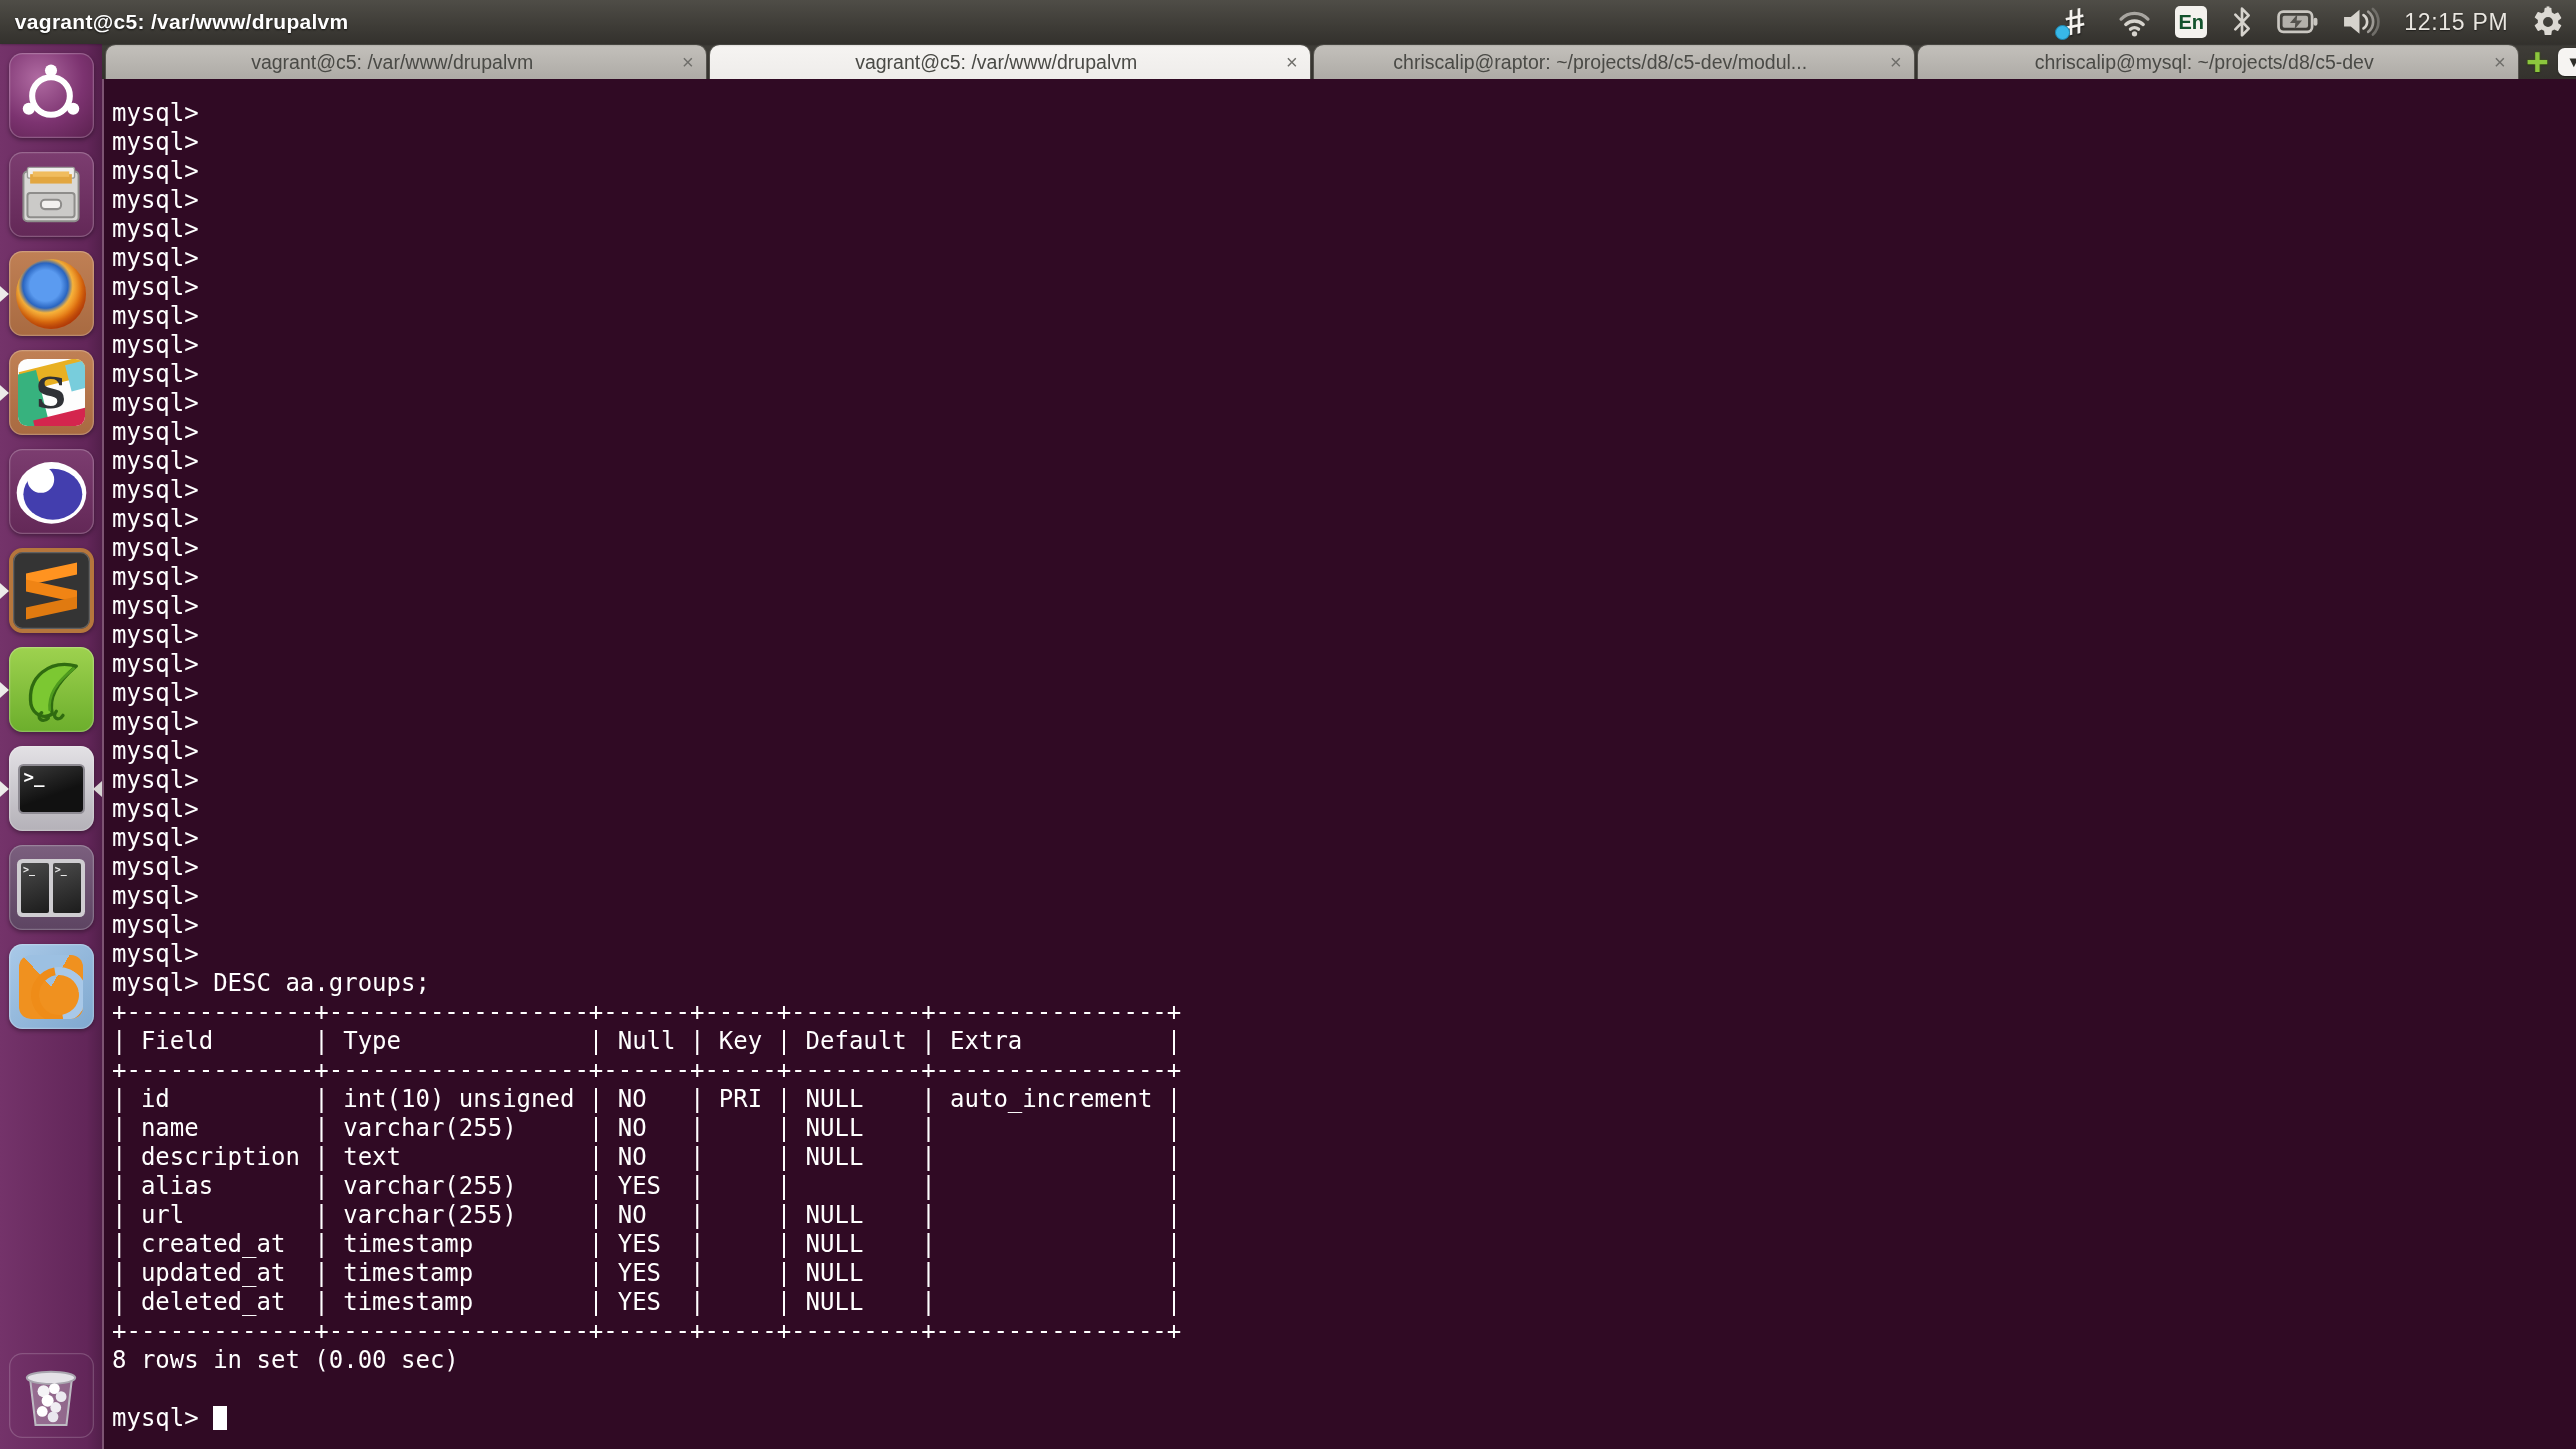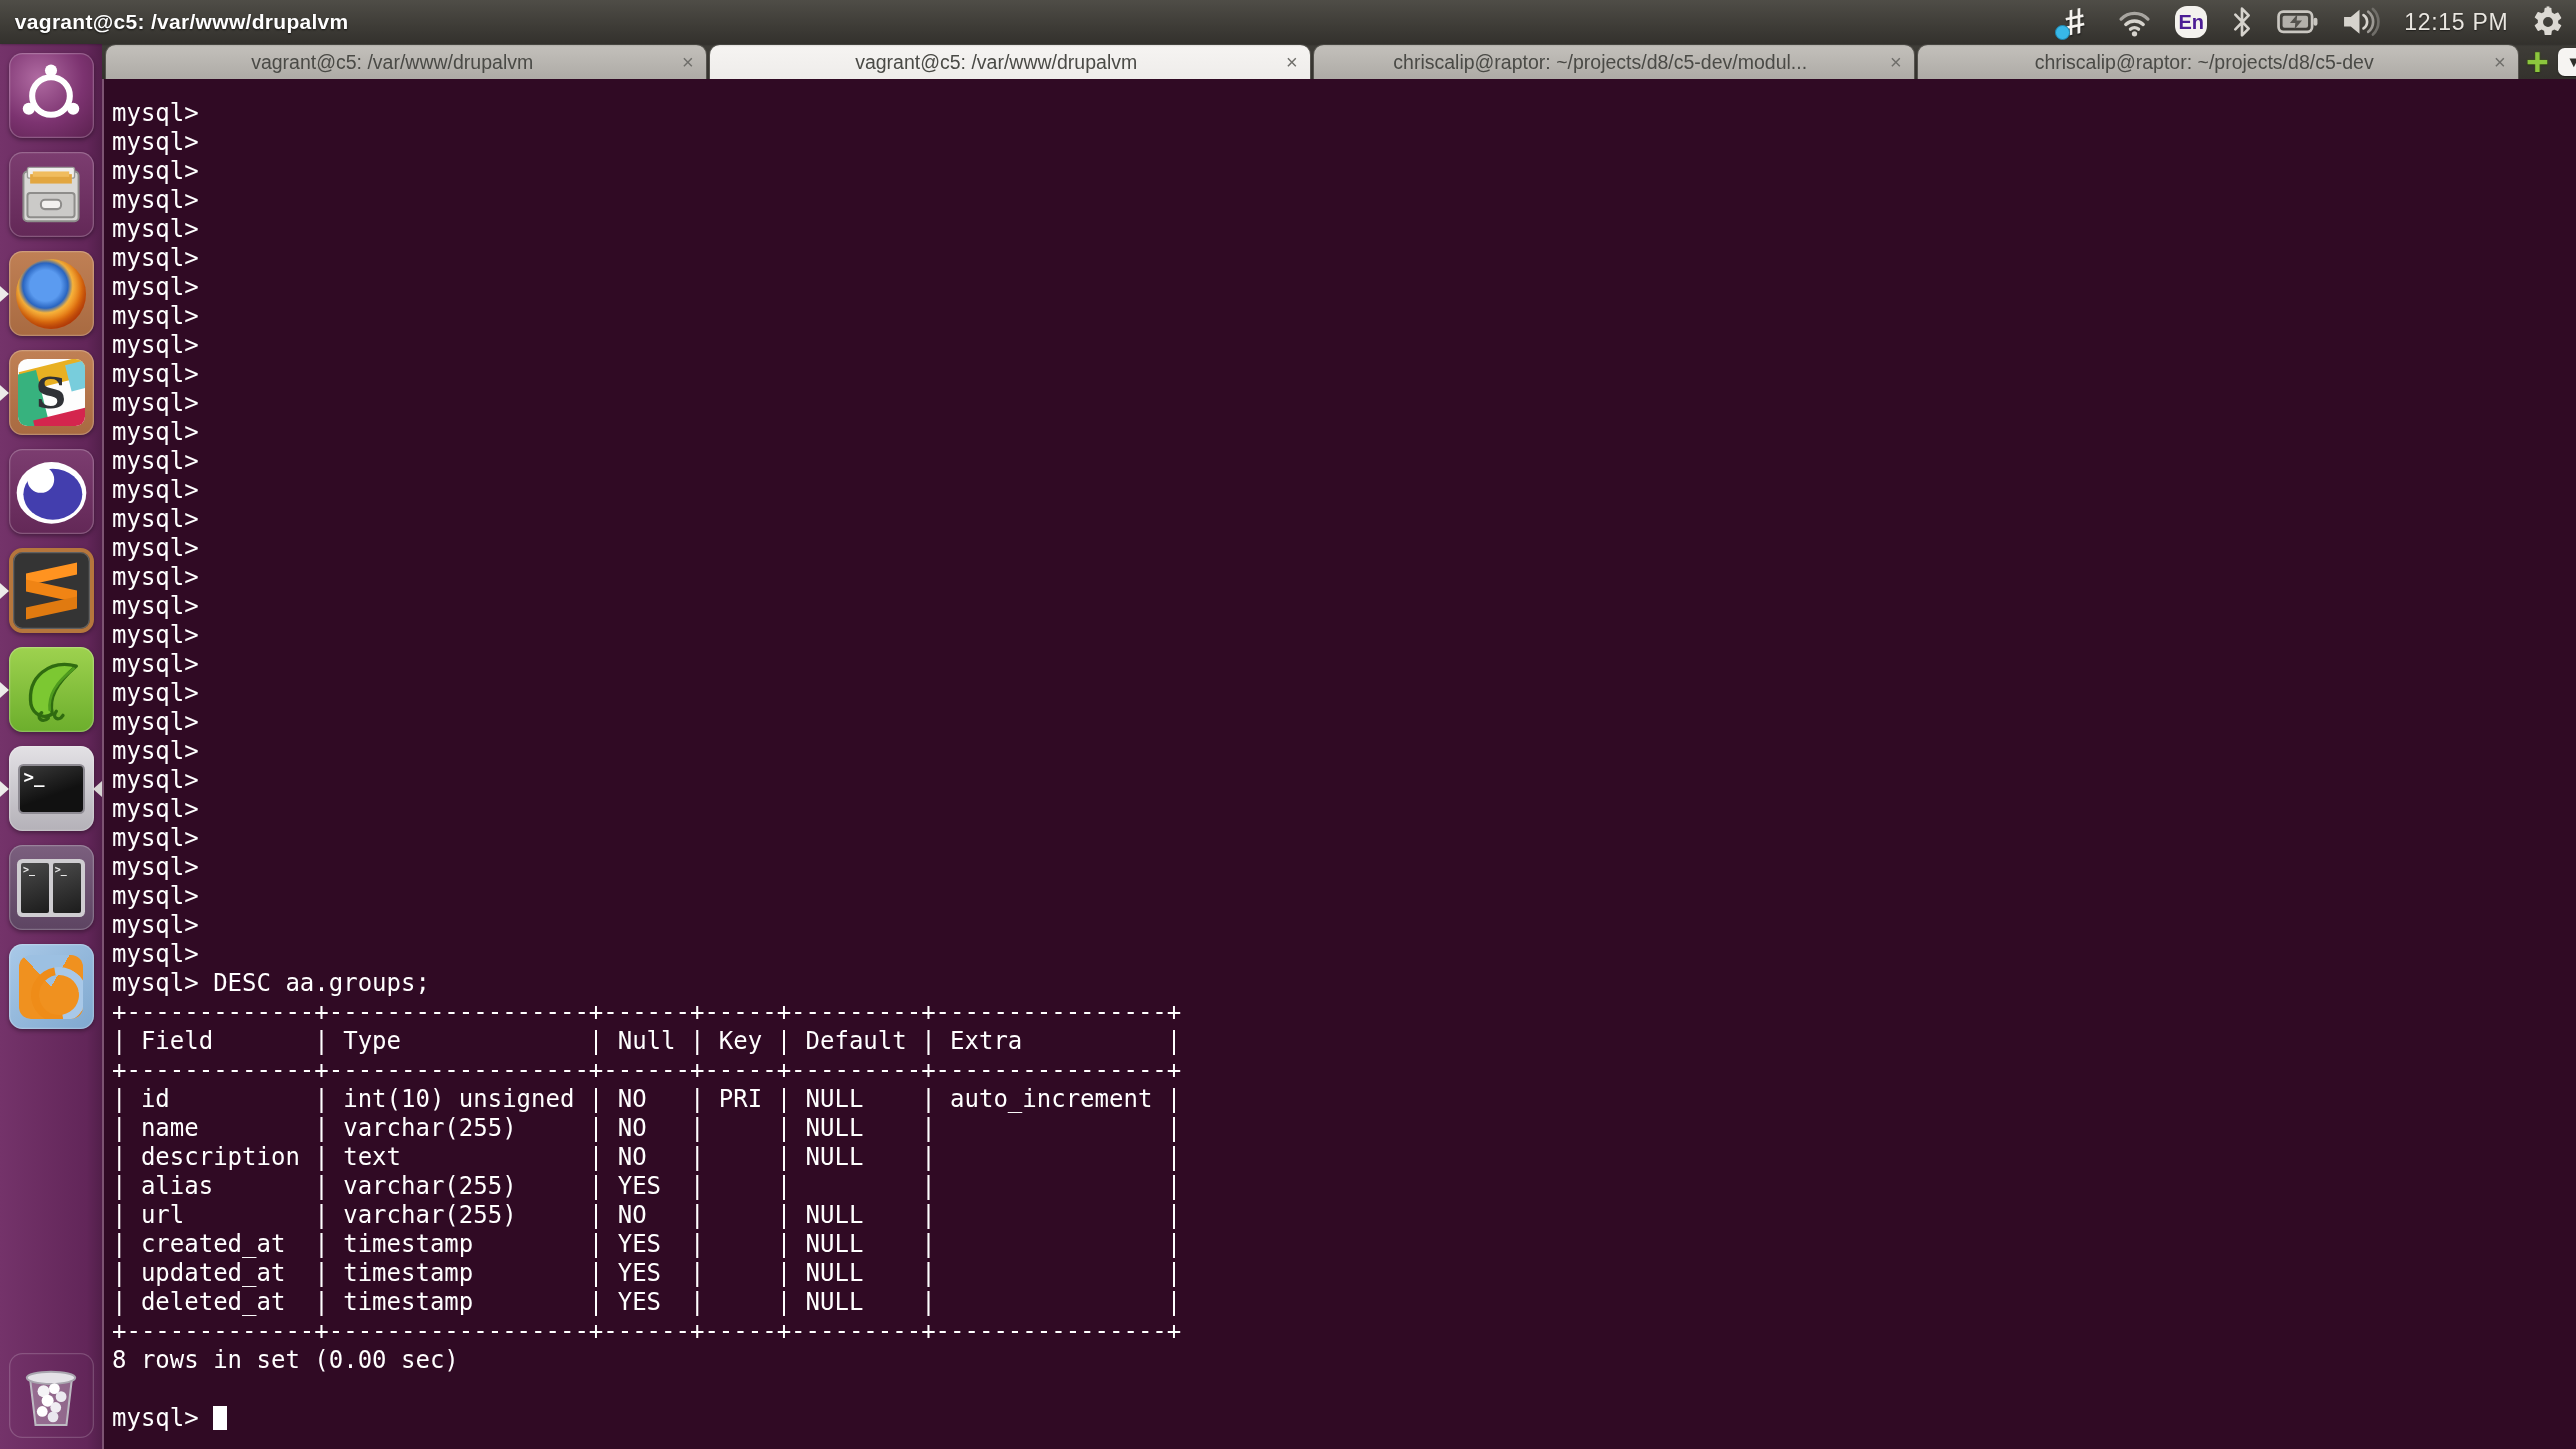--- a/index.html
+++ b/index.html
@@ -18,22 +18,22 @@
     text-shadow:0 1.3px 2px rgba(0,0,0,.7); letter-spacing:0.3px;
   }
   .tray { margin-left:auto; display:flex; align-items:center; gap:23px; padding-right:10.7px; }
   .tray-icon { display:flex; align-items:center; justify-content:center; height:44px; }
   .hash-wrap { position:relative; width:38px; }
   .hash-glyph { font-size:36px; font-weight:bold; color:#f5f3ef; display:inline-block;
     transform:rotate(-12deg); text-shadow:0 1.3px 2px rgba(0,0,0,.6); }
   .hash-dot { position:absolute; left:-1.3px; bottom:4px; width:14.8px; height:14.8px;
     border-radius:50%; background:#38b8e8; border:1.3px solid #1d86b0; }
   .kbd-badge {
-    width:32px; height:32px; background:#f4f2ee; border-radius:12px;
-    color:#4c1d95; font-weight:bold; font-size:20px;
+    width:32px; height:32px; background:#f4f2ee; border-radius:5px;
+    color:#14532d; font-weight:bold; font-size:20px;
     display:flex; align-items:center; justify-content:center;
   }
   .clock { color:#e9e6e0; font-size:23px; letter-spacing:0.7px; text-shadow:0 0.7px 1.3px rgba(0,0,0,.5);text-align:right; }
 
   
   .launcher {
     position:absolute; top:44px; left:0; width:102px; height:1405px;
     background:linear-gradient(to right, #74336a, #622659 85%, #521f4a);
     display:flex; flex-direction:column; align-items:center;
     padding:9.4px 0 10.7px 0; gap:14px; z-index:20;
@@ -303,21 +303,21 @@
     </div>
     <div class="tab active">
       <span class="tab-label">vagrant@c5: /var/www/drupalvm</span>
       <span class="tab-close">×</span>
     </div>
     <div class="tab">
       <span class="tab-label">chriscalip@raptor: ~/projects/d8/c5-dev/modul...</span>
       <span class="tab-close">×</span>
     </div>
     <div class="tab">
-      <span class="tab-label">chriscalip@raptor: ~/projects/d8/c5-dev</span>
+      <span class="tab-label">chriscalip@mysql: ~/projects/d8/c5-dev</span>
       <span class="tab-close">×</span>
     </div>
     <div class="tab-controls">
       <span class="new-tab-btn">+</span>
       <span class="tab-menu-btn">▼</span>
     </div>
   </div>
   <div class="terminal">
     <pre id="term">mysql&gt;
 mysql&gt;

